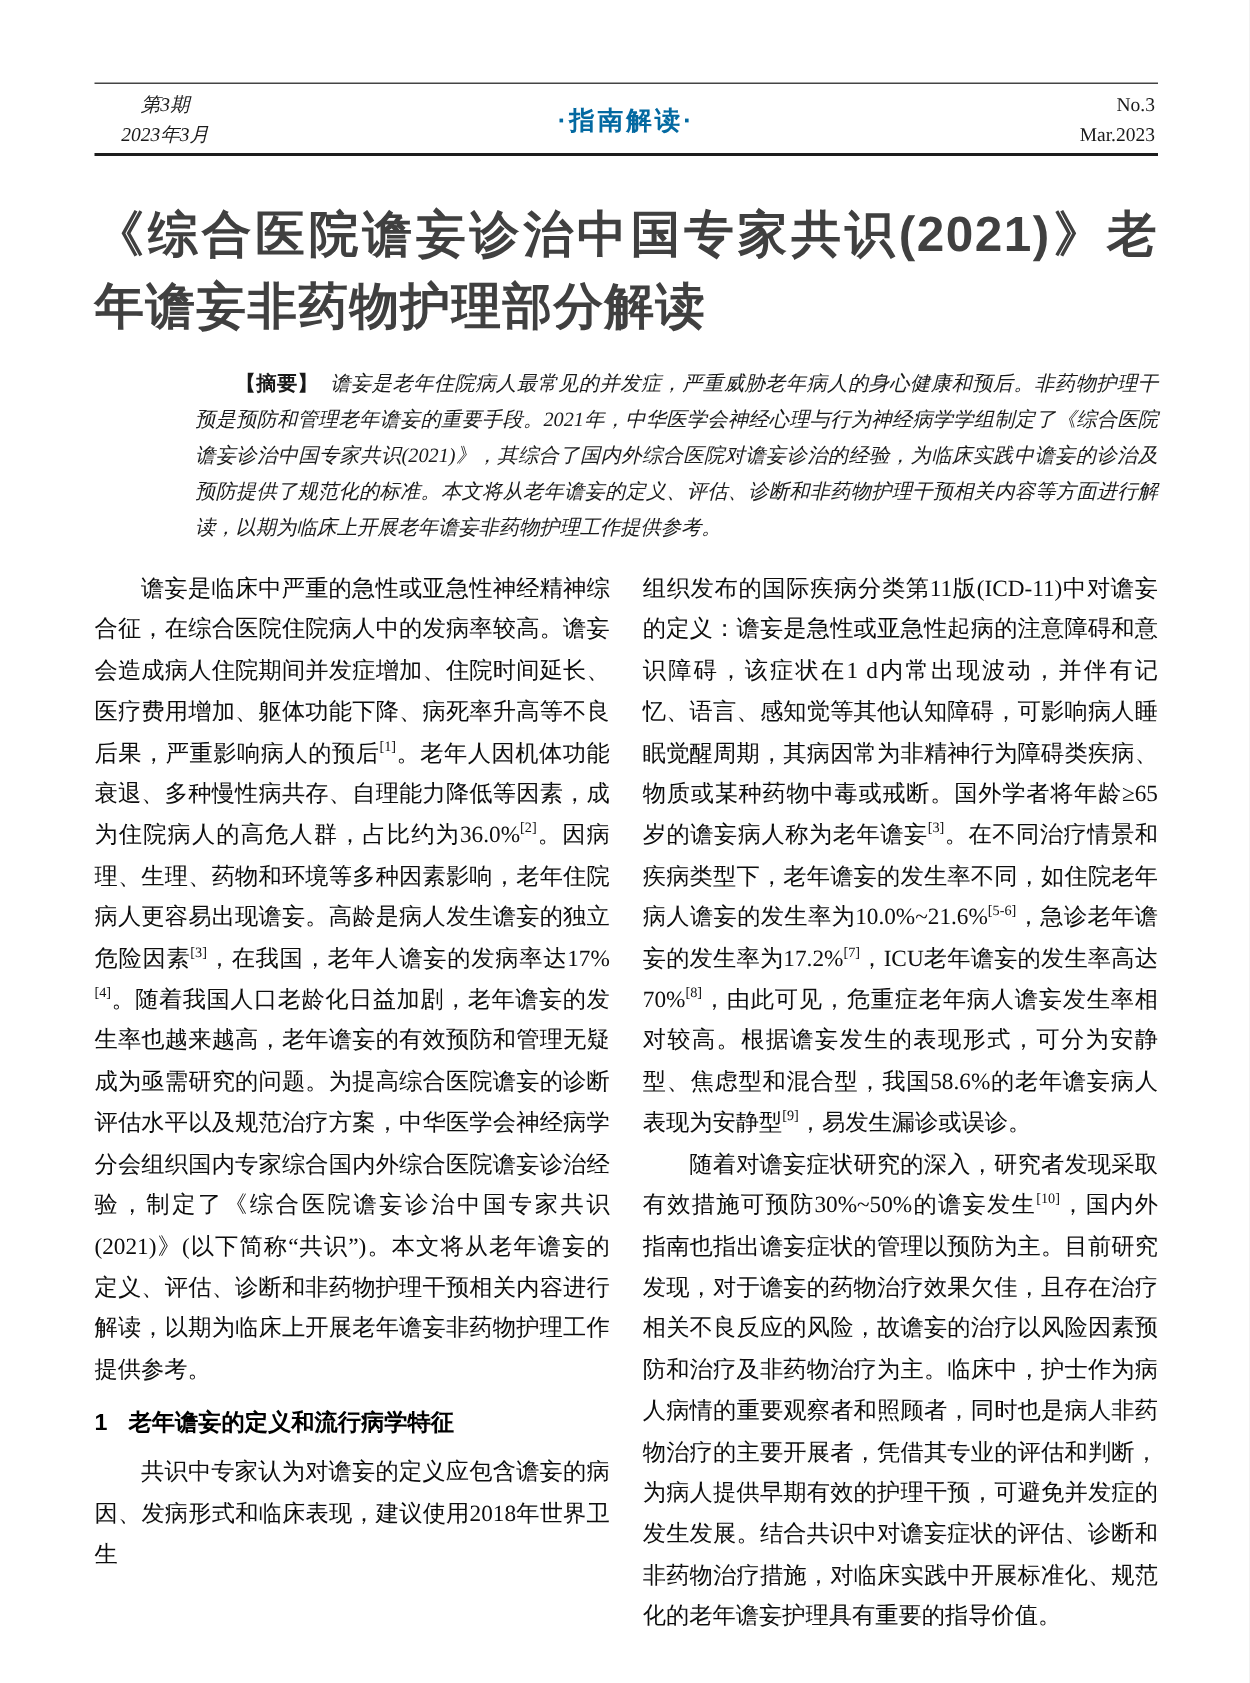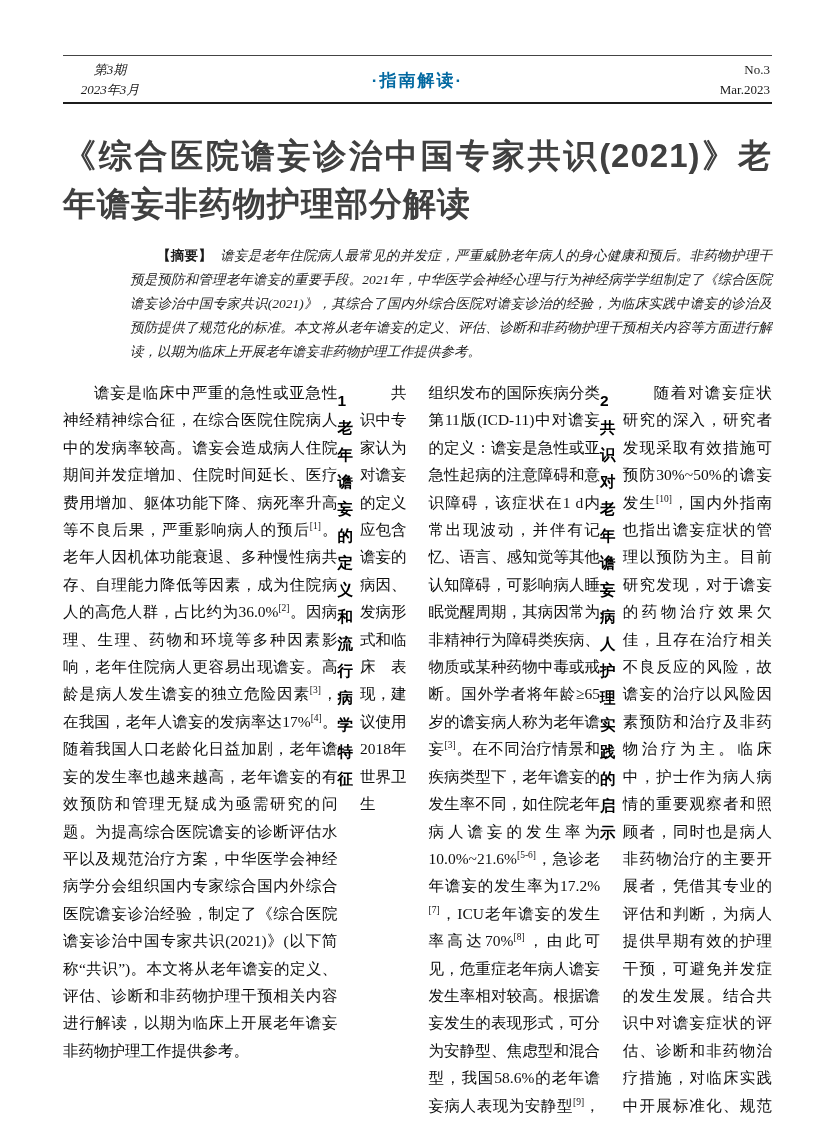--- a/index.html
+++ b/index.html
@@ -56,21 +56,21 @@
     font-style:normal; font-weight:700; margin-right:8px;
   }
   .clc-row { font-style:normal; }
   .clc-row .gap { display:inline-block; width:26px; }
 
   
   .columns {
     display:flex; gap:22px; margin-top:15px; height:650px;
   }
   .col {
-    flex:1; display:flex; flex-direction:row;
+    flex:1; display:flex; flex-direction:column;
     font-size:15.5px; line-height:27.4px;
     text-align:justify; color:#0d0d0d;
   }
   .col p { margin:0; }
   .col p.indent { text-indent:2em; }
   sup { font-size:9.5px; line-height:0; }
   h2.sec {
     font-family:"Liberation Sans", sans-serif;
     font-weight:700; font-size:15.5px; line-height:27px;
     margin:8px 0 6px 0; color:#000; text-align:left;
@@ -116,21 +116,20 @@
 
       <section class="col">
         <p class="indent">谵妄是临床中严重的急性或亚急性神经精神综合征，在综合医院住院病人中的发病率较高。谵妄会造成病人住院期间并发症增加、住院时间延长、医疗费用增加、躯体功能下降、病死率升高等不良后果，严重影响病人的预后<sup>[1]</sup>。老年人因机体功能衰退、多种慢性病共存、自理能力降低等因素，成为住院病人的高危人群，占比约为36.0%<sup>[2]</sup>。因病理、生理、药物和环境等多种因素影响，老年住院病人更容易出现谵妄。高龄是病人发生谵妄的独立危险因素<sup>[3]</sup>，在我国，老年人谵妄的发病率达17%<sup>[4]</sup>。随着我国人口老龄化日益加剧，老年谵妄的发生率也越来越高，老年谵妄的有效预防和管理无疑成为亟需研究的问题。为提高综合医院谵妄的诊断评估水平以及规范治疗方案，中华医学会神经病学分会组织国内专家综合国内外综合医院谵妄诊治经验，制定了《综合医院谵妄诊治中国专家共识(2021)》(以下简称“共识”)。本文将从老年谵妄的定义、评估、诊断和非药物护理干预相关内容进行解读，以期为临床上开展老年谵妄非药物护理工作提供参考。</p>
         <h2 class="sec"><span class="sec-num">1</span><span>老年谵妄的定义和流行病学特征</span></h2>
         <p class="indent">共识中专家认为对谵妄的定义应包含谵妄的病因、发病形式和临床表现，建议使用2018年世界卫生</p>
 
       </section>
 
       <section class="col">
         <p>组织发布的国际疾病分类第11版(ICD-11)中对谵妄的定义：谵妄是急性或亚急性起病的注意障碍和意识障碍，该症状在1 d内常出现波动，并伴有记忆、语言、感知觉等其他认知障碍，可影响病人睡眠觉醒周期，其病因常为非精神行为障碍类疾病、物质或某种药物中毒或戒断。国外学者将年龄≥65岁的谵妄病人称为老年谵妄<sup>[3]</sup>。在不同治疗情景和疾病类型下，老年谵妄的发生率不同，如住院老年病人谵妄的发生率为10.0%~21.6%<sup>[5-6]</sup>，急诊老年谵妄的发生率为17.2%<sup>[7]</sup>，ICU老年谵妄的发生率高达70%<sup>[8]</sup>，由此可见，危重症老年病人谵妄发生率相对较高。根据谵妄发生的表现形式，可分为安静型、焦虑型和混合型，我国58.6%的老年谵妄病人表现为安静型<sup>[9]</sup>，易发生漏诊或误诊。</p>
-        <h2 class="sec"><span class="sec-num">2</span><span>共识对老年谵妄病人护理实践的启示</span></h2>
         <p class="indent">随着对谵妄症状研究的深入，研究者发现采取有效措施可预防30%~50%的谵妄发生<sup>[10]</sup>，国内外指南也指出谵妄症状的管理以预防为主。目前研究发现，对于谵妄的药物治疗效果欠佳，且存在治疗相关不良反应的风险，故谵妄的治疗以风险因素预防和治疗及非药物治疗为主。临床中，护士作为病人病情的重要观察者和照顾者，同时也是病人非药物治疗的主要开展者，凭借其专业的评估和判断，为病人提供早期有效的护理干预，可避免并发症的发生发展。结合共识中对谵妄症状的评估、诊断和非药物治疗措施，对临床实践中开展标准化、规范化的老年谵妄护理具有重要的指导价值。</p>
 
       </section>
 
     </main>
   </div>
 
 </div>
 
 </body></html>

